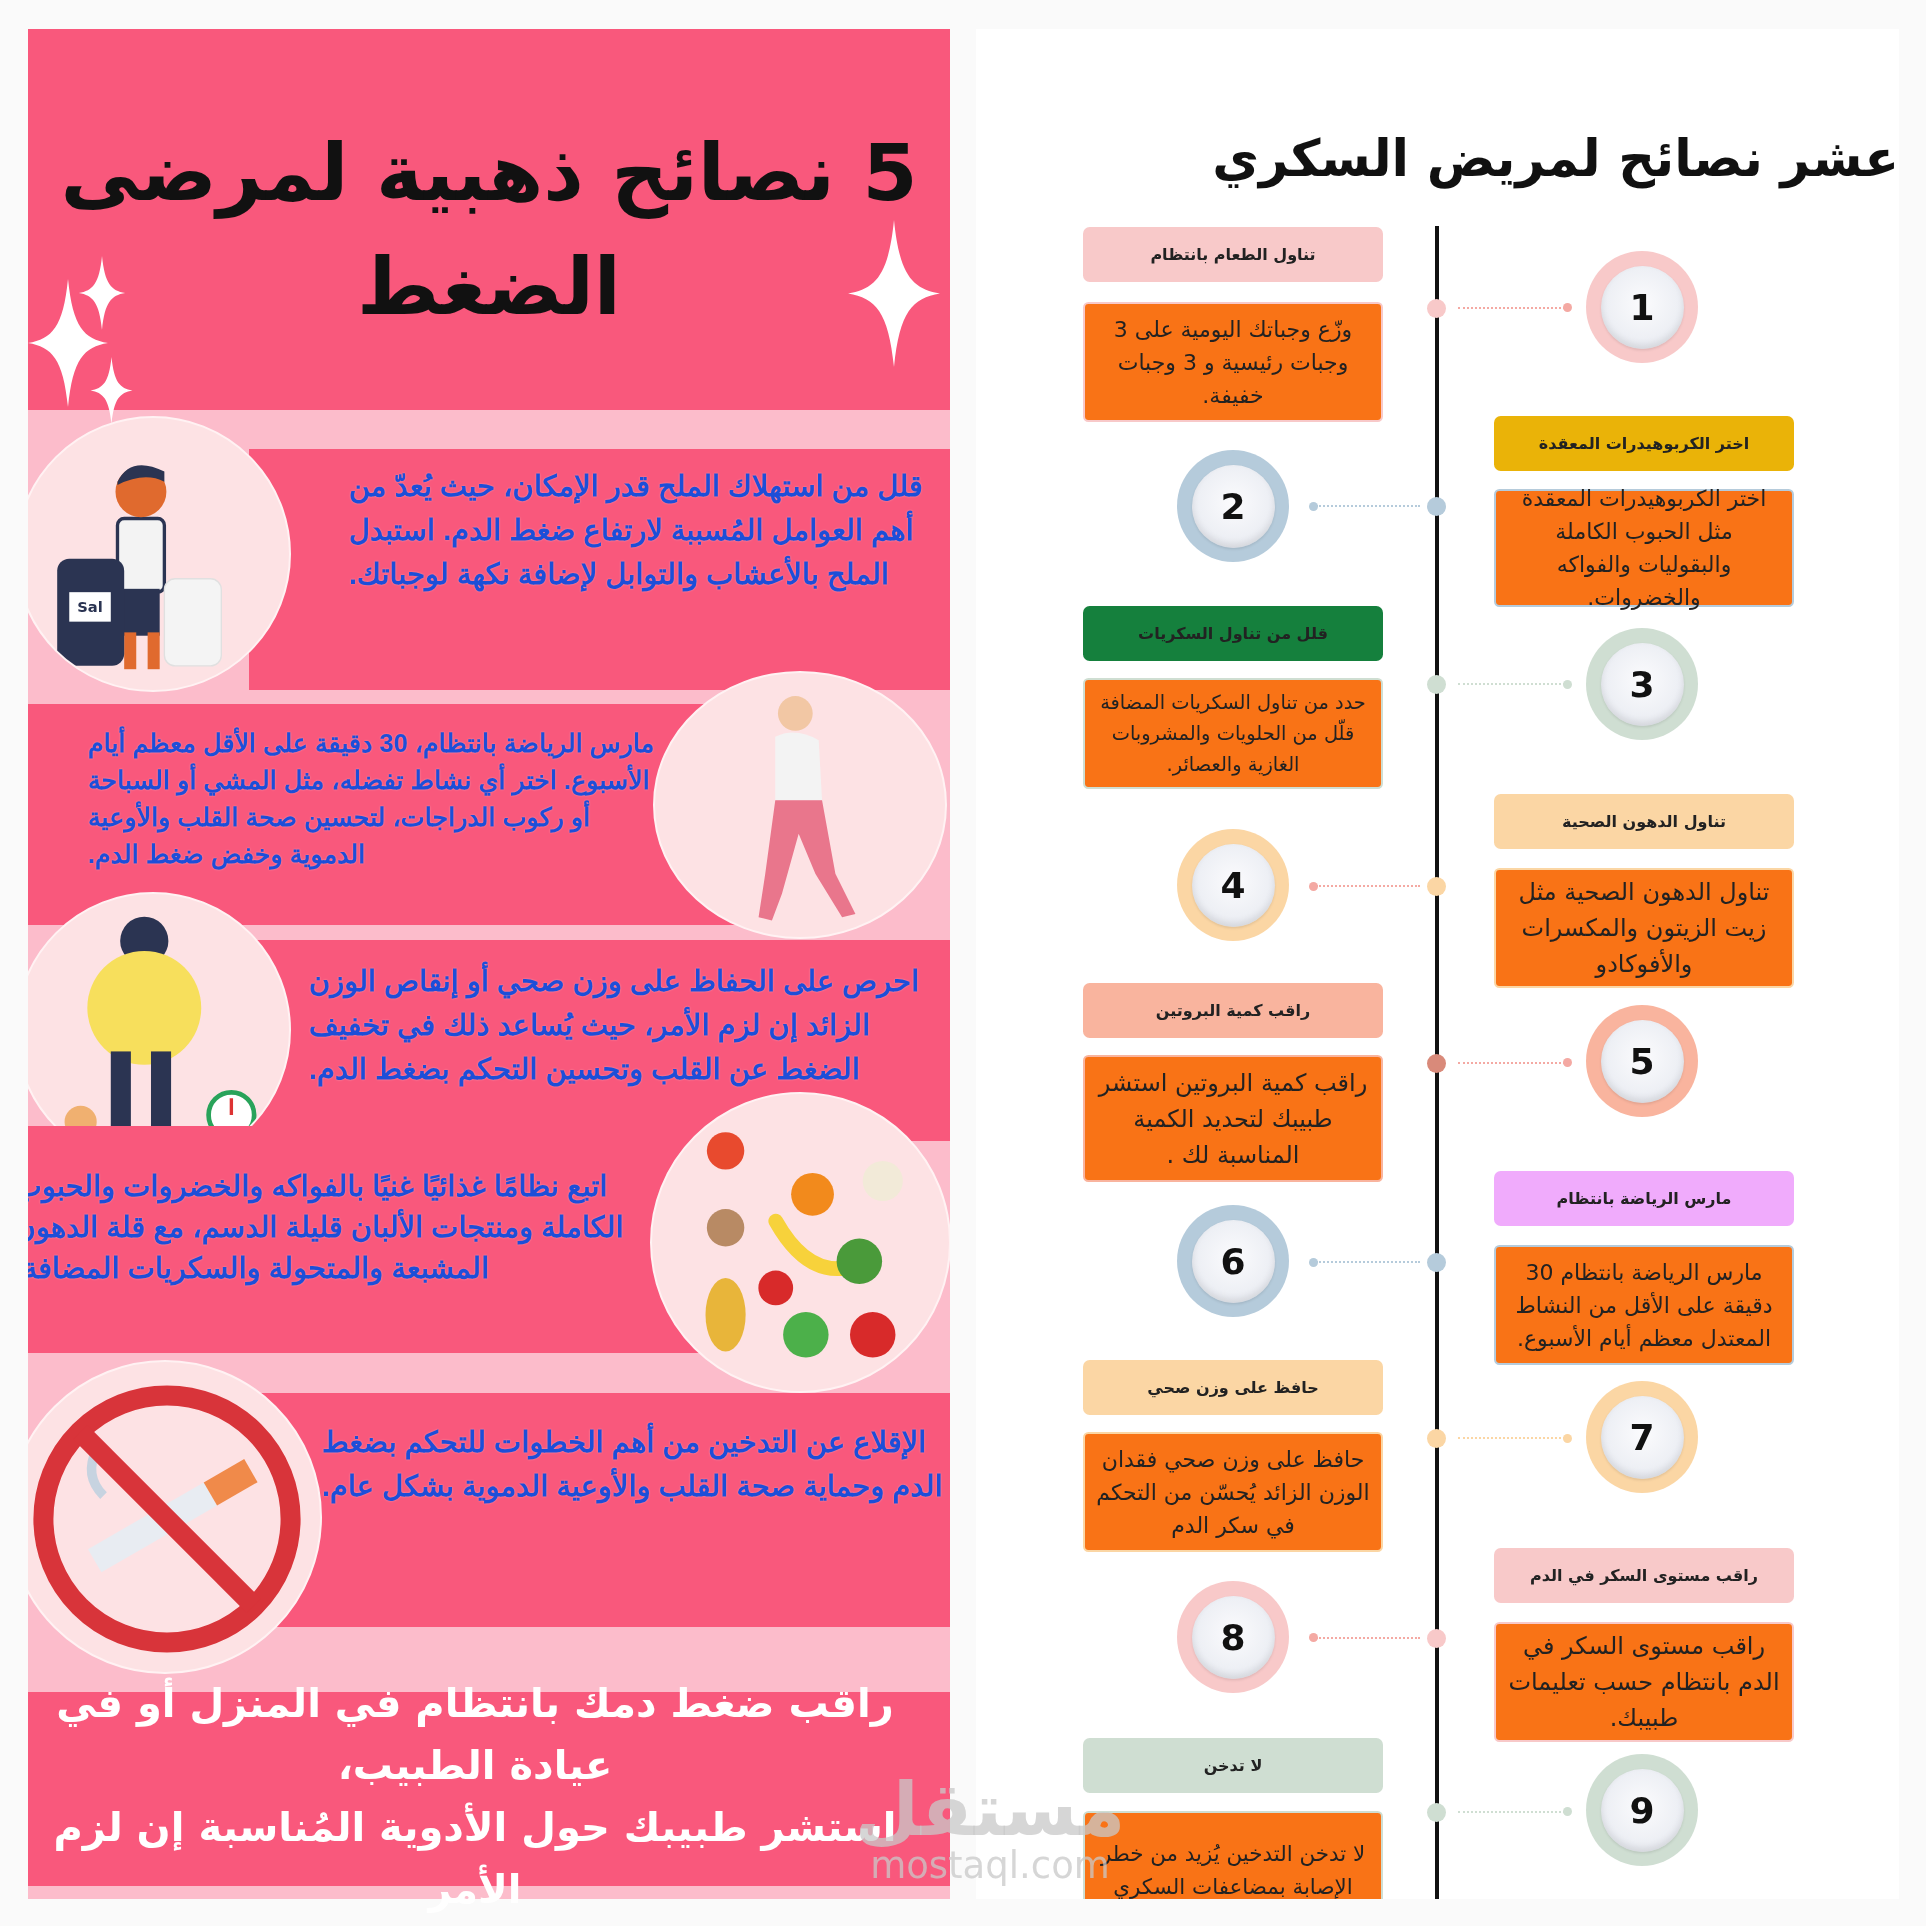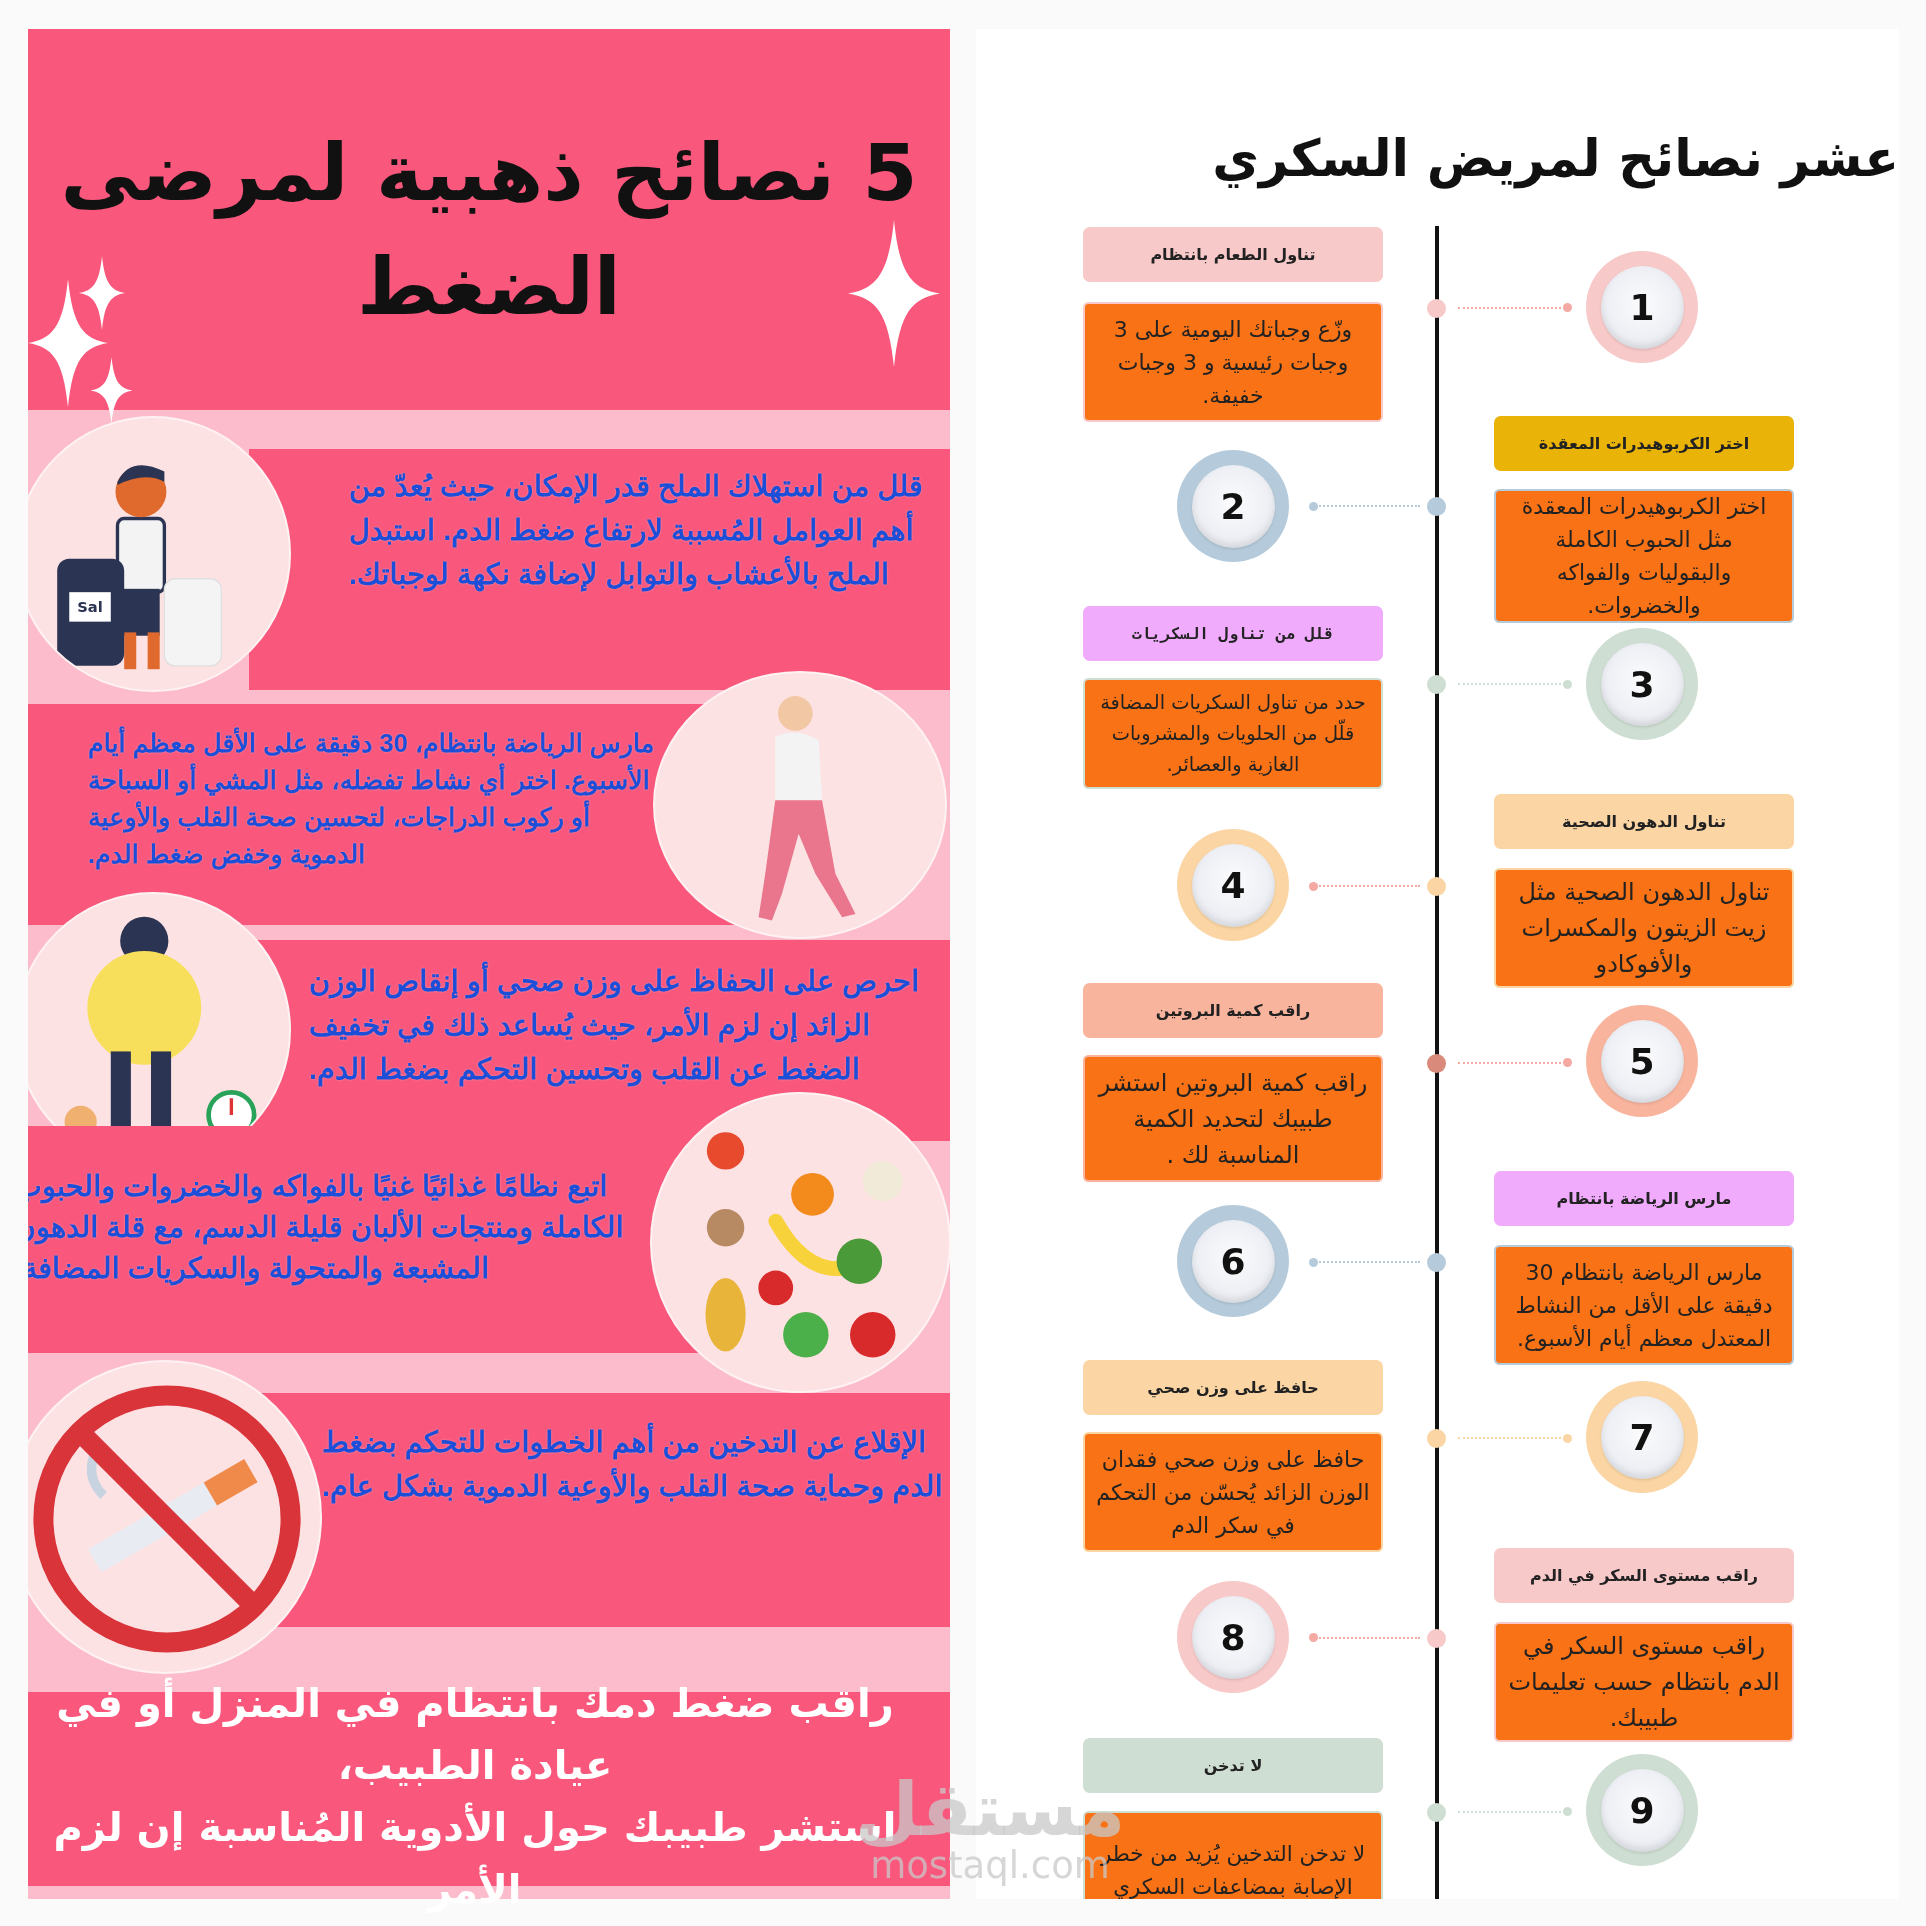--- a/index.html
+++ b/index.html
@@ -151,29 +151,29 @@
   <div class="tl-head" style="left:107px;top:198px;background:#f8c9c9;">تناول الطعام بانتظام</div>
   <div class="tl-body" style="left:107px;top:273px;height:120px;border-color:#f8c9c9;">وزّع وجباتك اليومية على 3 وجبات رئيسية و 3 وجبات خفيفة.</div>
   <div class="tl-node" style="left:451px;top:270px;background:#f8c9c9;"></div>
   <div class="tl-dots" style="left:482px;top:278px;width:107px;border-color:#f4a9a3;"></div>
   <div class="tl-dot-end" style="left:587px;top:274px;background:#f4a9a3;"></div>
   <div class="tl-badge" style="left:610px;top:222px;background:#f8c9c9;">
       <div class="tl-badge-inner">1</div>
     </div>
 
   <div class="tl-head" style="left:518px;top:387px;background:#eab308;">اختر الكربوهيدرات المعقدة</div>
-  <div class="tl-body" style="left:518px;top:460px;height:134px;border-color:#b5cbdb;">اختر الكربوهيدرات المعقدة مثل الحبوب الكاملة والبقوليات والفواكه والخضروات.</div>
+  <div class="tl-body" style="left:518px;top:460px;height:118px;border-color:#b5cbdb;">اختر الكربوهيدرات المعقدة مثل الحبوب الكاملة والبقوليات والفواكه والخضروات.</div>
   <div class="tl-node" style="left:451px;top:468px;background:#b5cbdb;"></div>
   <div class="tl-dots" style="left:340px;top:476px;width:104px;border-color:#b5cbdb;"></div>
   <div class="tl-dot-end" style="left:333px;top:473px;background:#b5cbdb;"></div>
   <div class="tl-badge" style="left:201px;top:421px;background:#b5cbdb;">
       <div class="tl-badge-inner">2</div>
     </div>
 
-  <div class="tl-head" style="left:107px;top:577px;background:#f0abfc;font-family:Liberation Mono, monospace;">قلل من تناول السكريات</div>
+  <div class="tl-head" style="left:107px;top:577px;background:#15803d;">قلل من تناول السكريات</div>
   <div class="tl-body" style="left:107px;top:649px;height:111px;border-color:#cfded2;font-size:19.4px;line-height:31px;">حدد من تناول السكريات المضافة قلّل من الحلويات والمشروبات الغازية والعصائر.</div>
   <div class="tl-node" style="left:451px;top:646px;background:#cfded2;"></div>
   <div class="tl-dots" style="left:482px;top:654px;width:107px;border-color:#cfded2;"></div>
   <div class="tl-dot-end" style="left:587px;top:651px;background:#cfded2;"></div>
   <div class="tl-badge" style="left:610px;top:599px;background:#cfded2;">
       <div class="tl-badge-inner">3</div>
     </div>
 
   <div class="tl-head" style="left:518px;top:765px;background:#fbd6a4;">تناول الدهون الصحية</div>
   <div class="tl-body" style="left:518px;top:839px;height:120px;border-color:#fbd6a4;font-size:24px;line-height:36px;">تناول الدهون الصحية مثل زيت الزيتون والمكسرات والأفوكادو</div>

